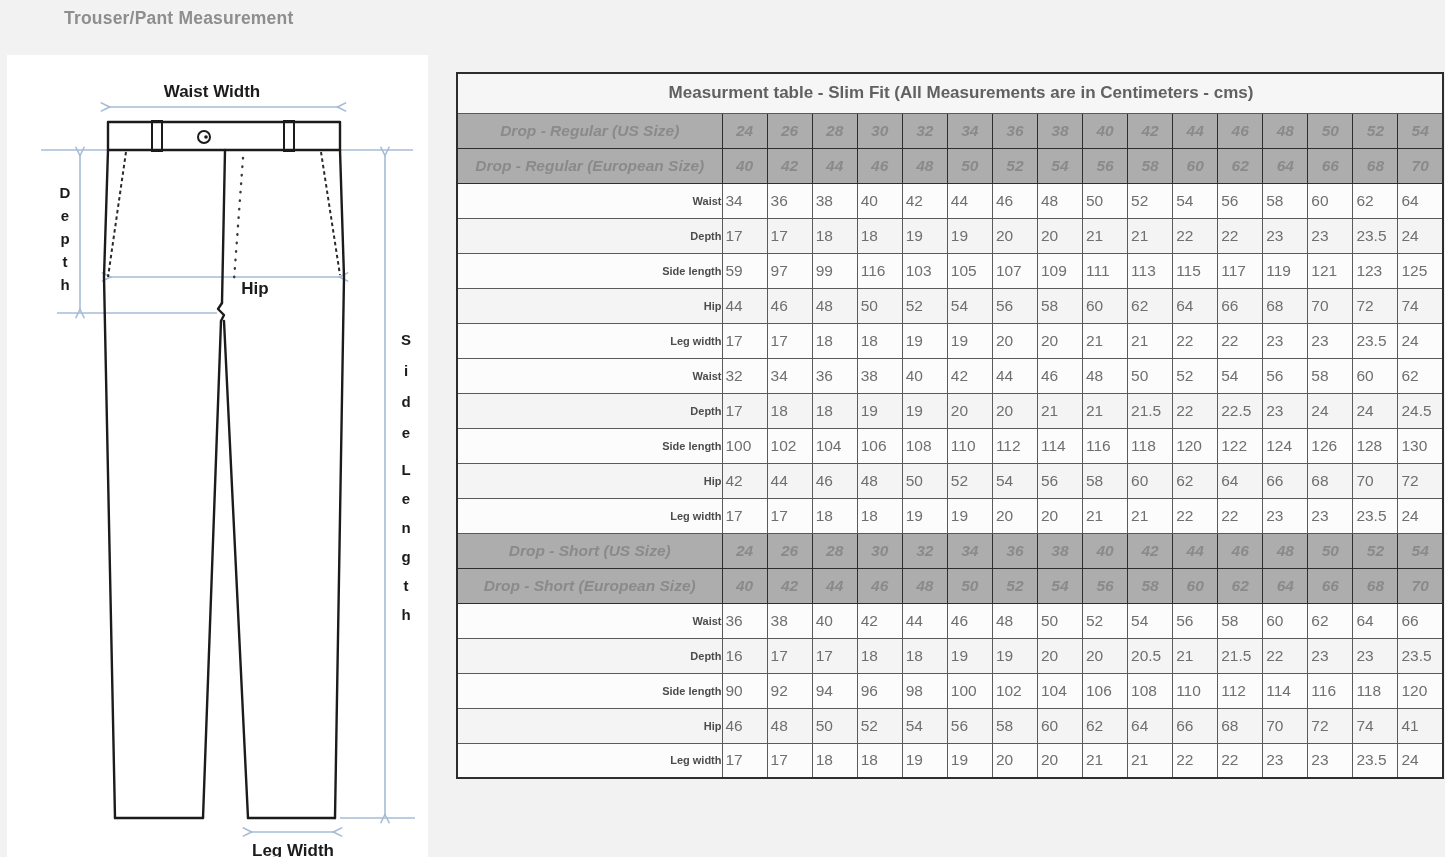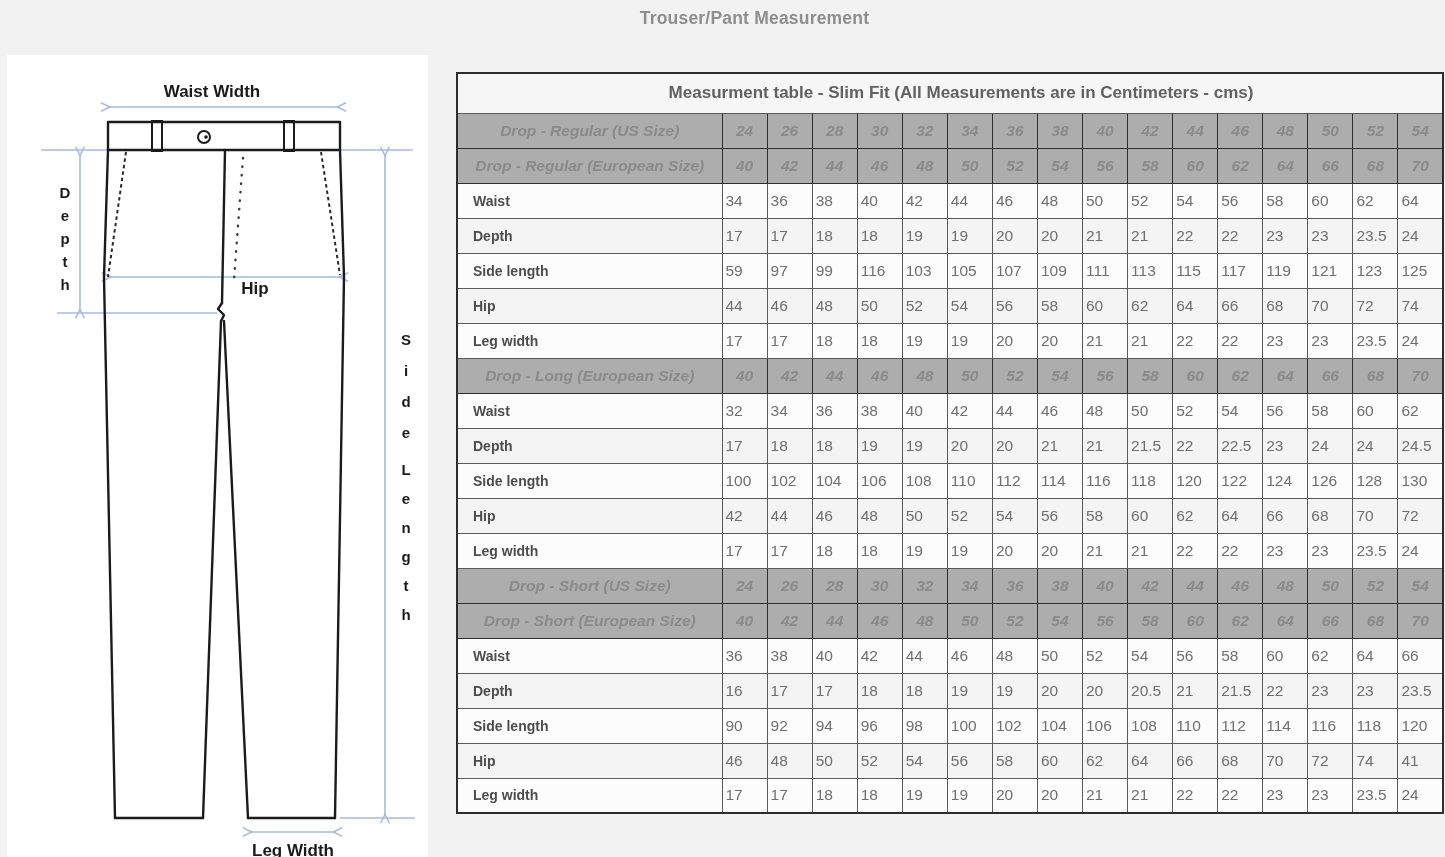--- a/index.html
+++ b/index.html
@@ -8,21 +8,20 @@
     position: relative;
     background: #f2f2f2;
     font-family: "Liberation Sans", sans-serif;
     overflow: hidden;
   }
   .page-title {
     position: absolute;
     top: 8px; left: 0;
     width: 1445px;
     padding-left: 64px;
-    text-align: center;
     font-size: 17.5px;
     font-weight: bold;
     color: #8e8e8e;
     letter-spacing: 0.2px;
   }
   .diagram-panel {
     position: absolute;
     left: 7px; top: 55px;
     width: 421px; height: 812px;
     background: #ffffff;
@@ -72,22 +71,22 @@
     font-size: 15.5px;
     border-color: #2d2d2d;
     text-align: center;
   }
   tr.data-row { height: 35px; }
   tr.data-row td { background: #fcfcfc; }
   tr.data-row.alt td { background: #f4f4f4; }
   td.row-label {
     font-weight: bold;
     color: #4c4c4c;
-    font-size: 14px;
-    text-align: left;
+    font-size: 11px;
+    text-align: right;
     padding-left: 15px;
   }
   td.cell {
     color: #6f6f6f;
     font-size: 15.5px;
     text-align: left;
     padding-left: 3px;
   }
 </style>
 </head>
@@ -276,39 +275,20 @@
           <td class="cell">20</td>
           <td class="cell">21</td>
           <td class="cell">21</td>
           <td class="cell">22</td>
           <td class="cell">22</td>
           <td class="cell">23</td>
           <td class="cell">23</td>
           <td class="cell">23.5</td>
           <td class="cell">24</td>
         </tr>
-        <tr class="size-row">
-          <td class="size-label">Drop - Long (European Size)</td>
-          <td class="size-val">40</td>
-          <td class="size-val">42</td>
-          <td class="size-val">44</td>
-          <td class="size-val">46</td>
-          <td class="size-val">48</td>
-          <td class="size-val">50</td>
-          <td class="size-val">52</td>
-          <td class="size-val">54</td>
-          <td class="size-val">56</td>
-          <td class="size-val">58</td>
-          <td class="size-val">60</td>
-          <td class="size-val">62</td>
-          <td class="size-val">64</td>
-          <td class="size-val">66</td>
-          <td class="size-val">68</td>
-          <td class="size-val">70</td>
-        </tr>
         <tr class="data-row">
           <td class="row-label">Waist</td>
           <td class="cell">32</td>
           <td class="cell">34</td>
           <td class="cell">36</td>
           <td class="cell">38</td>
           <td class="cell">40</td>
           <td class="cell">42</td>
           <td class="cell">44</td>
           <td class="cell">46</td>

